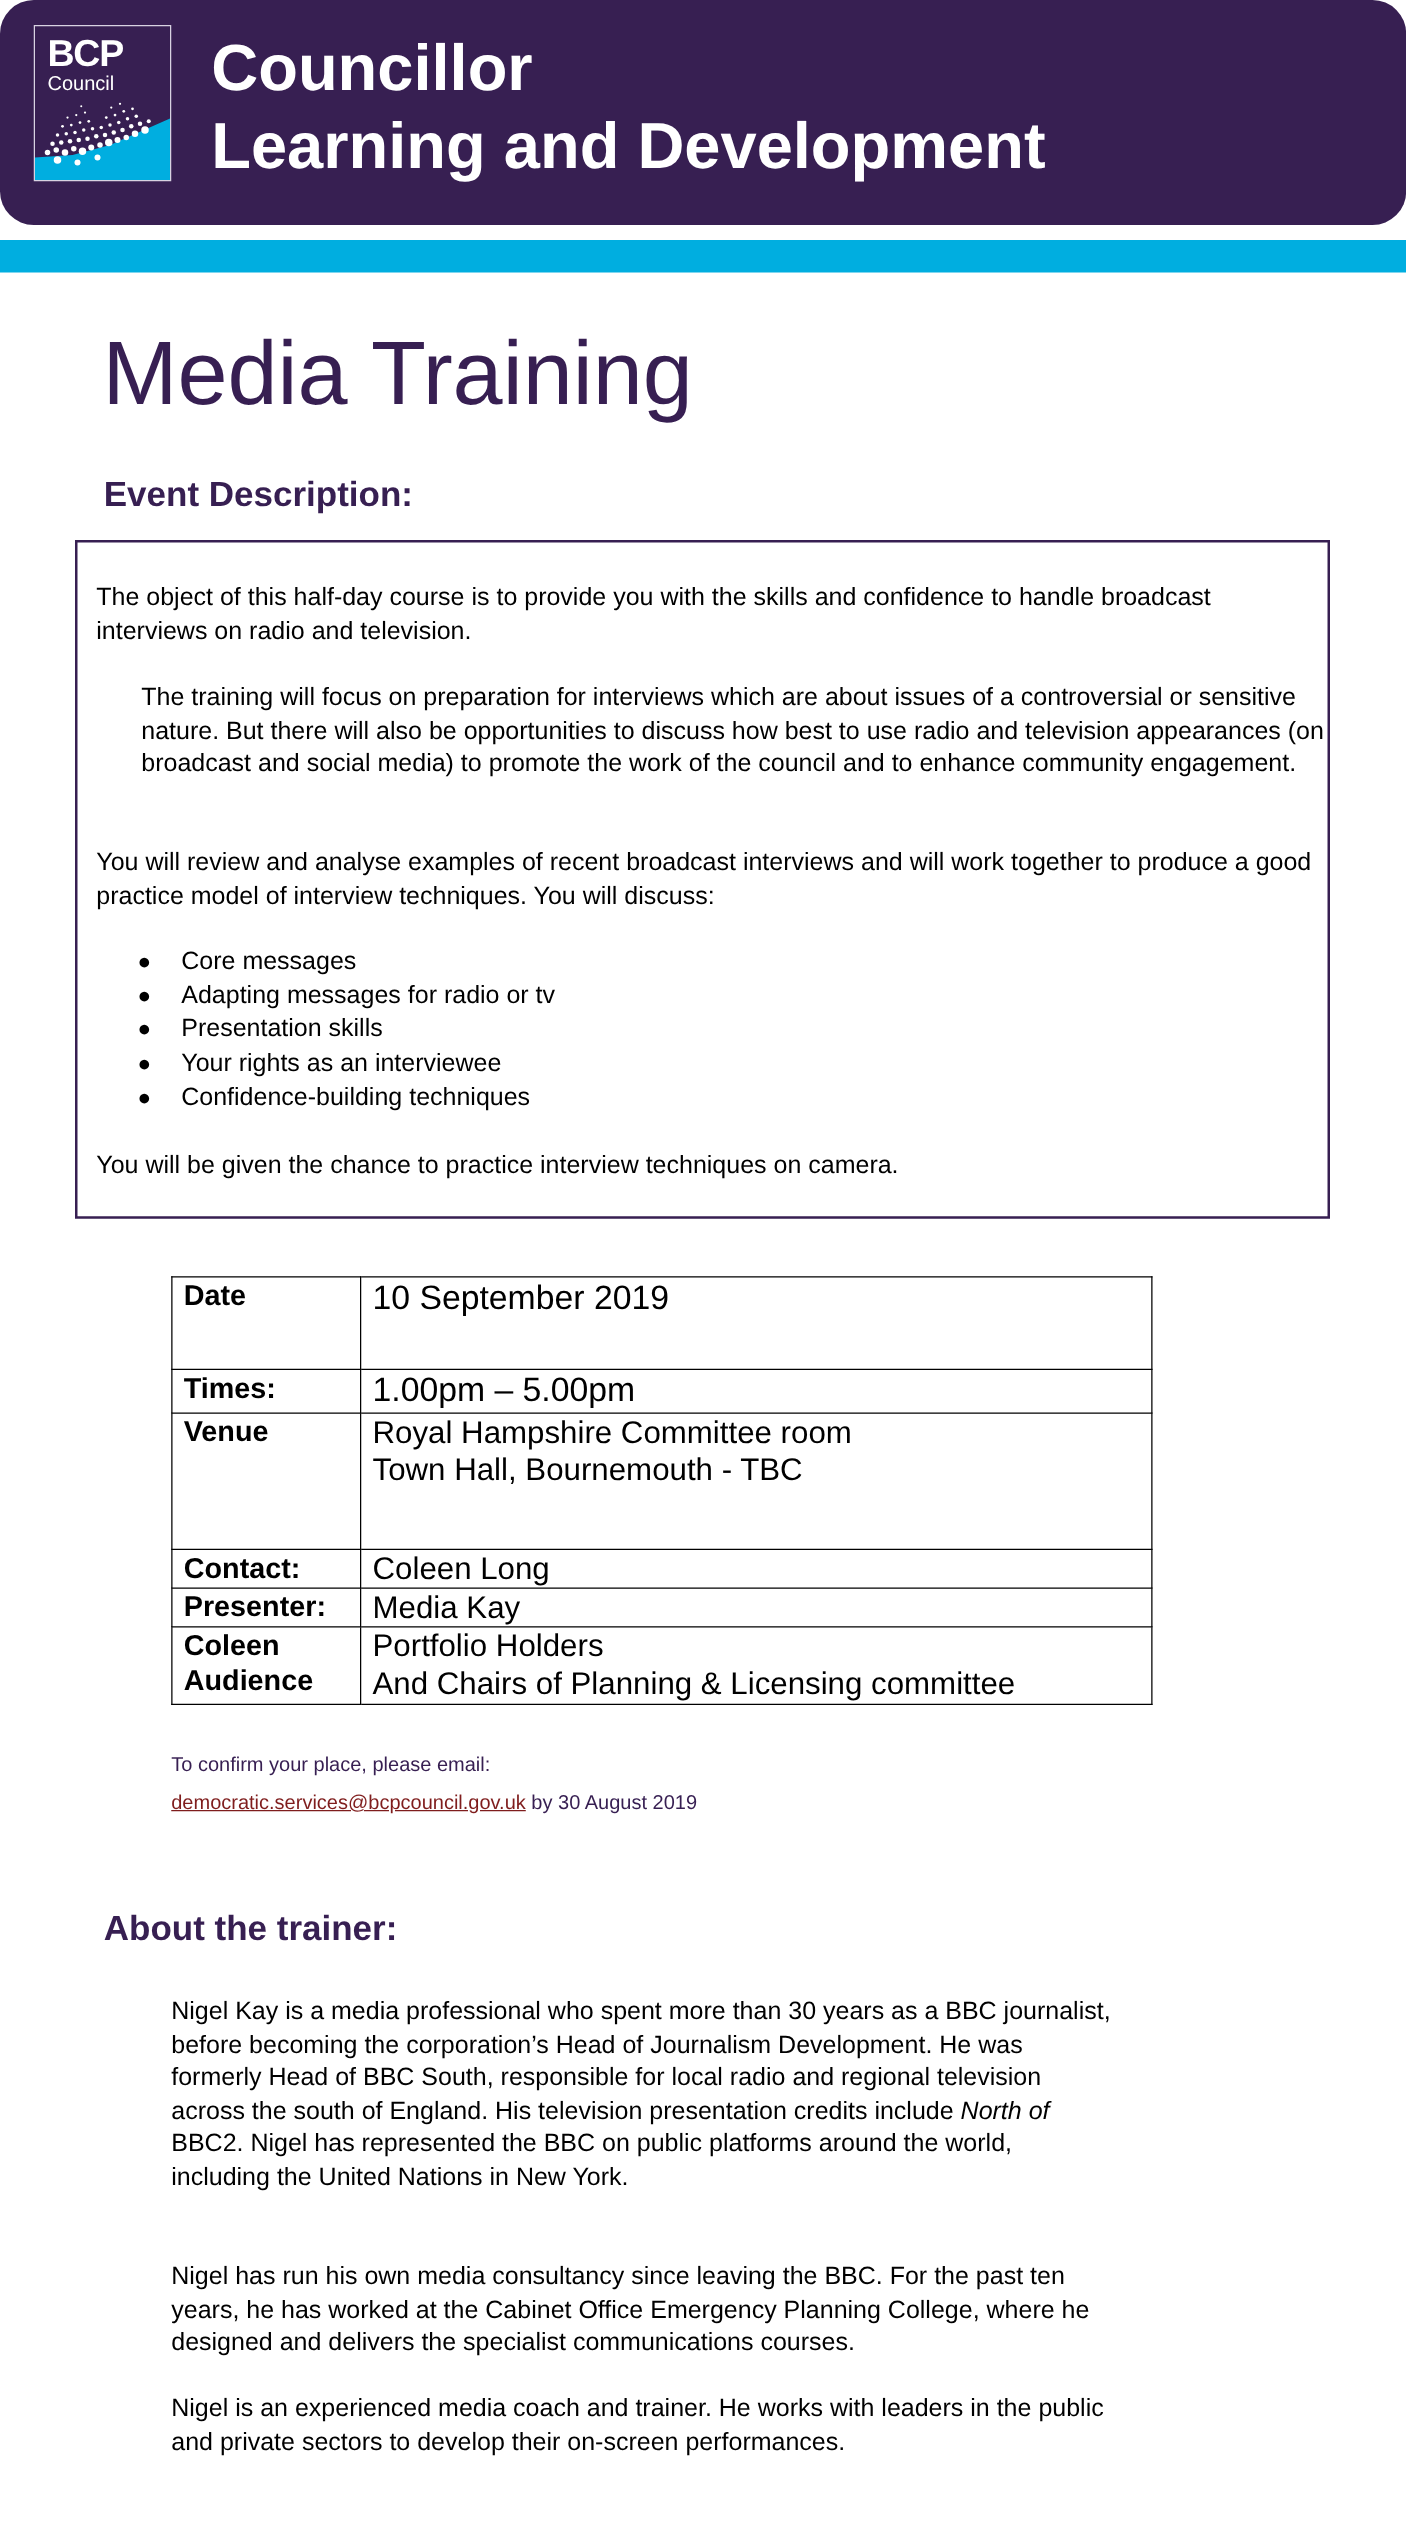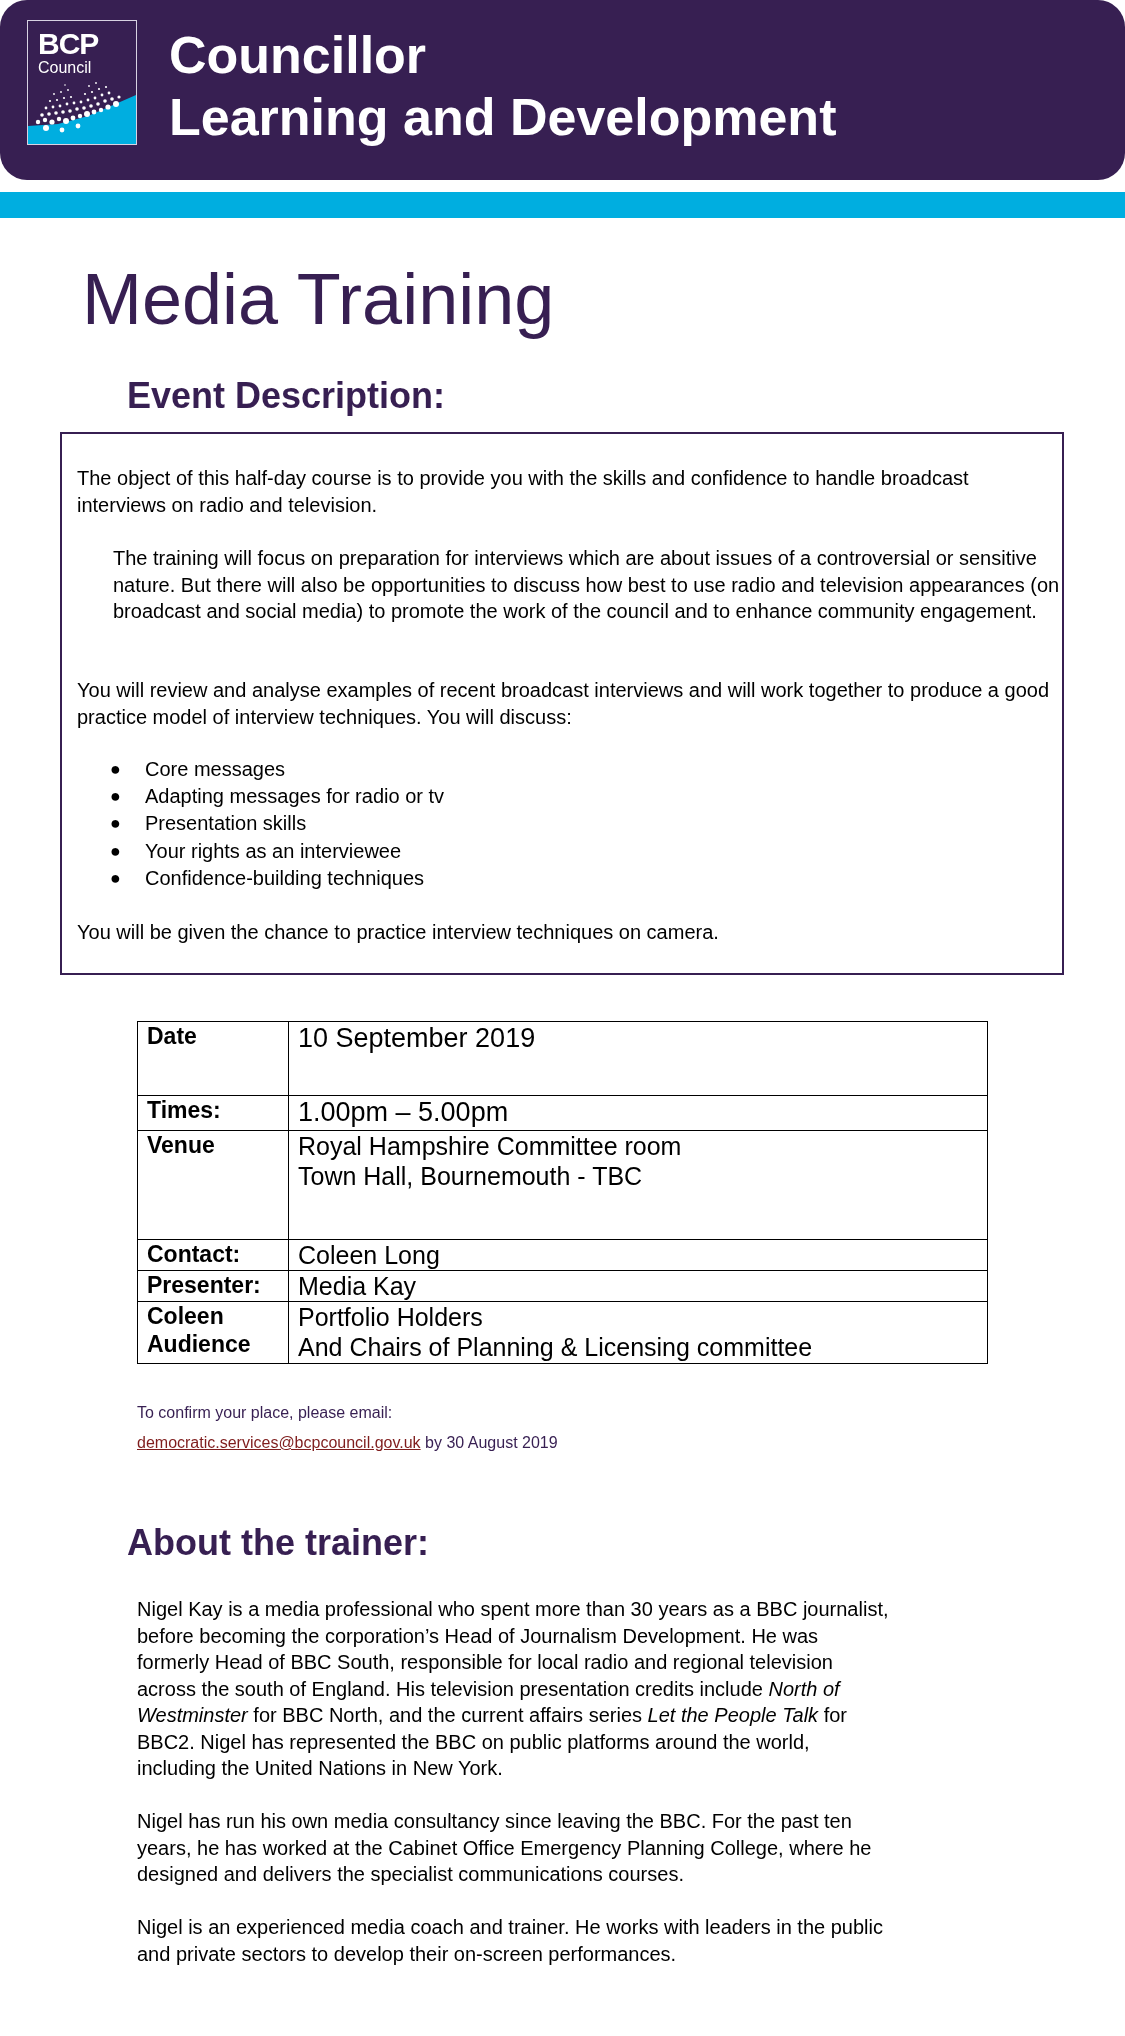--- a/index.html
+++ b/index.html
@@ -68,25 +68,24 @@
     position: absolute;
     left: 82px; top: 256px;
     font-size: 72px;
     color: #371f52;
     line-height: 86px;
     font-weight: normal;
   }
   .section-heading {
     position: absolute;
     left: 83px;
-    font-size: 36px;
+    font-size: 28px;
     font-weight: bold;
     color: #371f52;
     line-height: 38px;
-    margin-left: 44px;
   }
   .desc-box {
     position: absolute;
     left: 60px; top: 432px;
     width: 1004px; height: 543px;
     border: 2.5px solid #371f52;
   }
   .body-text {
     font-size: 20px;
     line-height: 26.5px;
@@ -110,21 +109,21 @@
   }
   .bullet-dot {
     position: absolute;
     left: 33px;
     top: 0;
     font-size: 18px;
   }
   .info-table {
     position: absolute;
     left: 137px; top: 1021px;
-    width: 851px;
+    width: 785px;
     border-collapse: collapse;
     border-radius: 26px;
   }
   .info-table td {
     border: 1.5px solid #000000;
     vertical-align: top;
     padding: 0 9px;
   }
   .info-table td.label {
     width: 151px;
@@ -291,21 +290,20 @@
   <div><a>democratic.services@bcpcouncil.gov.uk</a><span> by 30 August 2019</span></div>
 </div>
 
 <h2 class="section-heading" style="top:1524px;">About the trainer:</h2>
 
 <div class="trainer-para body-text" style="top:1596px;">
   <div>Nigel Kay is a media professional who spent more than 30 years as a BBC journalist,</div>
   <div>before becoming the corporation’s Head of Journalism Development. He was</div>
   <div>formerly Head of BBC South, responsible for local radio and regional television</div>
   <div><span>across the south of England. His television presentation credits include </span><em>North of</em></div>
-  <div><em>Westminster</em><span> for BBC North, and the current affairs series </span><em>Let the People Talk</em><span> for</span></div>
   <div>BBC2. Nigel has represented the BBC on public platforms around the world,</div>
   <div>including the United Nations in New York.</div>
 </div>
 
 <div class="trainer-para body-text" style="top:1808px;">
   <div>Nigel has run his own media consultancy since leaving the BBC. For the past ten</div>
   <div>years, he has worked at the Cabinet Office Emergency Planning College, where he</div>
   <div>designed and delivers the specialist communications courses.</div>
 </div>
 

